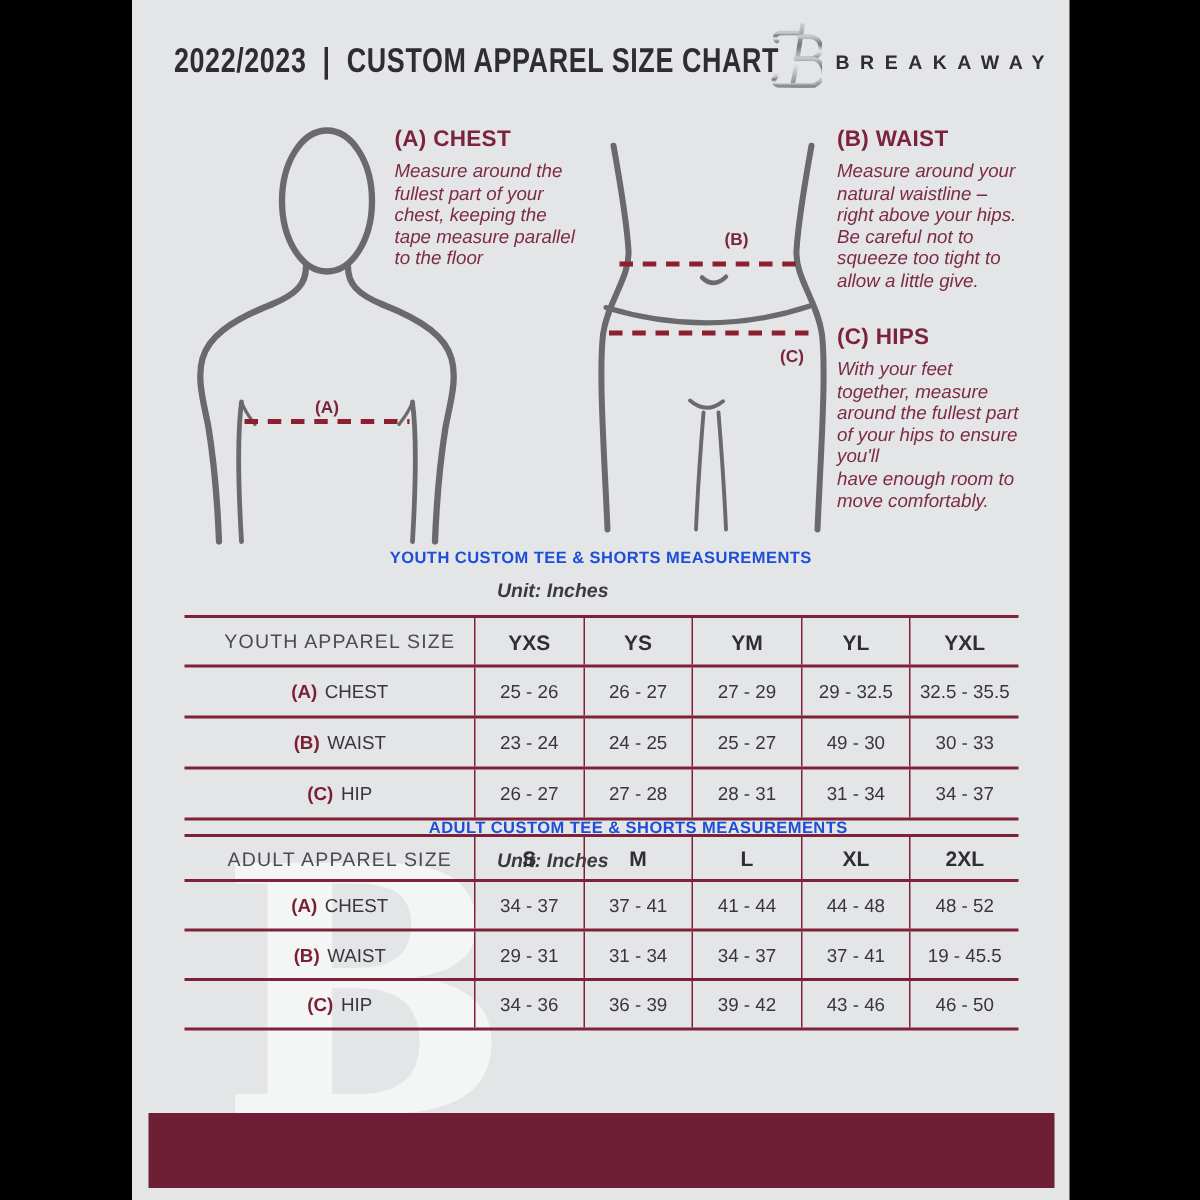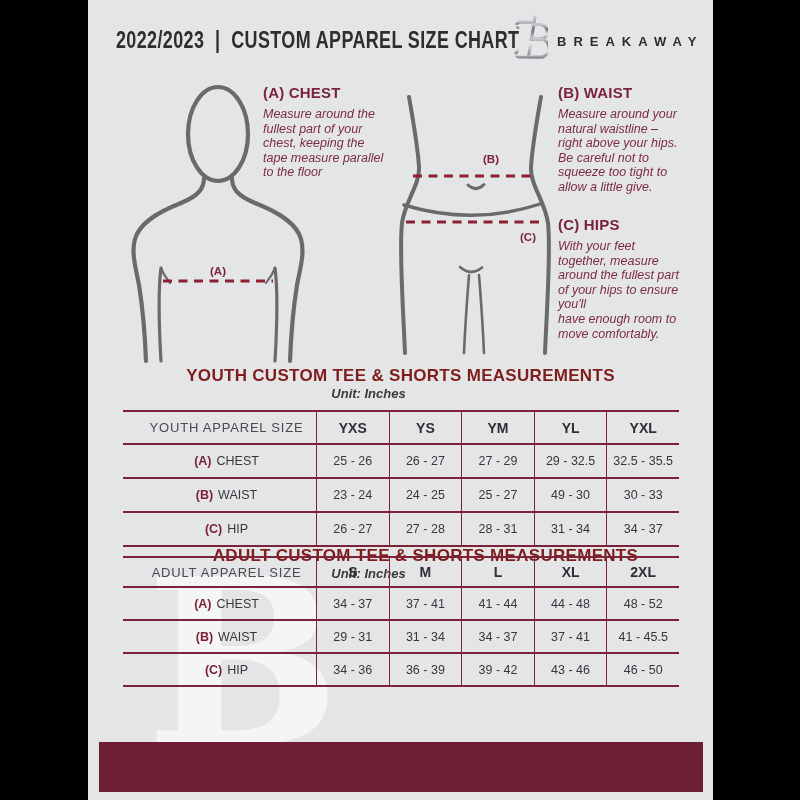--- a/index.html
+++ b/index.html
@@ -54,21 +54,21 @@
   .instr-a{left:175px;top:84px;}
   .instr-b{left:470px;top:84px;width:150px;}
   .instr-c{left:470px;top:216px;width:152px;}
   
   .fig{position:absolute;}
   .fig-left{left:23px;top:75px;}
   .fig-right{left:303px;top:95px;}
   
   .sec-title{
     position:absolute;left:0;width:625px;text-align:center;
-    font-weight:bold;font-size:17px;letter-spacing:0.3px;color:#7f1d1d;
+    font-weight:bold;font-size:11px;letter-spacing:0.3px;color:#1d4ed8;
   }
   .sec-unit{
     position:absolute;left:0;width:561px;text-align:center;
     font-style:italic;font-weight:bold;font-size:13px;color:#3B3B3E;
   }
   .t-youth-title{top:366px;} .t-youth-unit{top:386px;}
   .t-adult-title{top:546px;padding-left:25px;} .t-adult-unit{top:566px;}
   
   .sizetable{
     position:absolute;left:35px;width:556px;
@@ -261,21 +261,21 @@
       </div>
       <div class="trow drow">
         <div class="cell-label">
             <span class="pfx">(B)</span>
             <span>WAIST</span>
           </div>
         <div class="cell-data">29 - 31</div>
         <div class="cell-data">31 - 34</div>
         <div class="cell-data">34 - 37</div>
         <div class="cell-data">37 - 41</div>
-        <div class="cell-data">41 - 45.5</div>
+        <div class="cell-data">19 - 45.5</div>
       </div>
       <div class="trow drow">
         <div class="cell-label">
             <span class="pfx">(C)</span>
             <span>HIP</span>
           </div>
         <div class="cell-data">34 - 36</div>
         <div class="cell-data">36 - 39</div>
         <div class="cell-data">39 - 42</div>
         <div class="cell-data">43 - 46</div>

